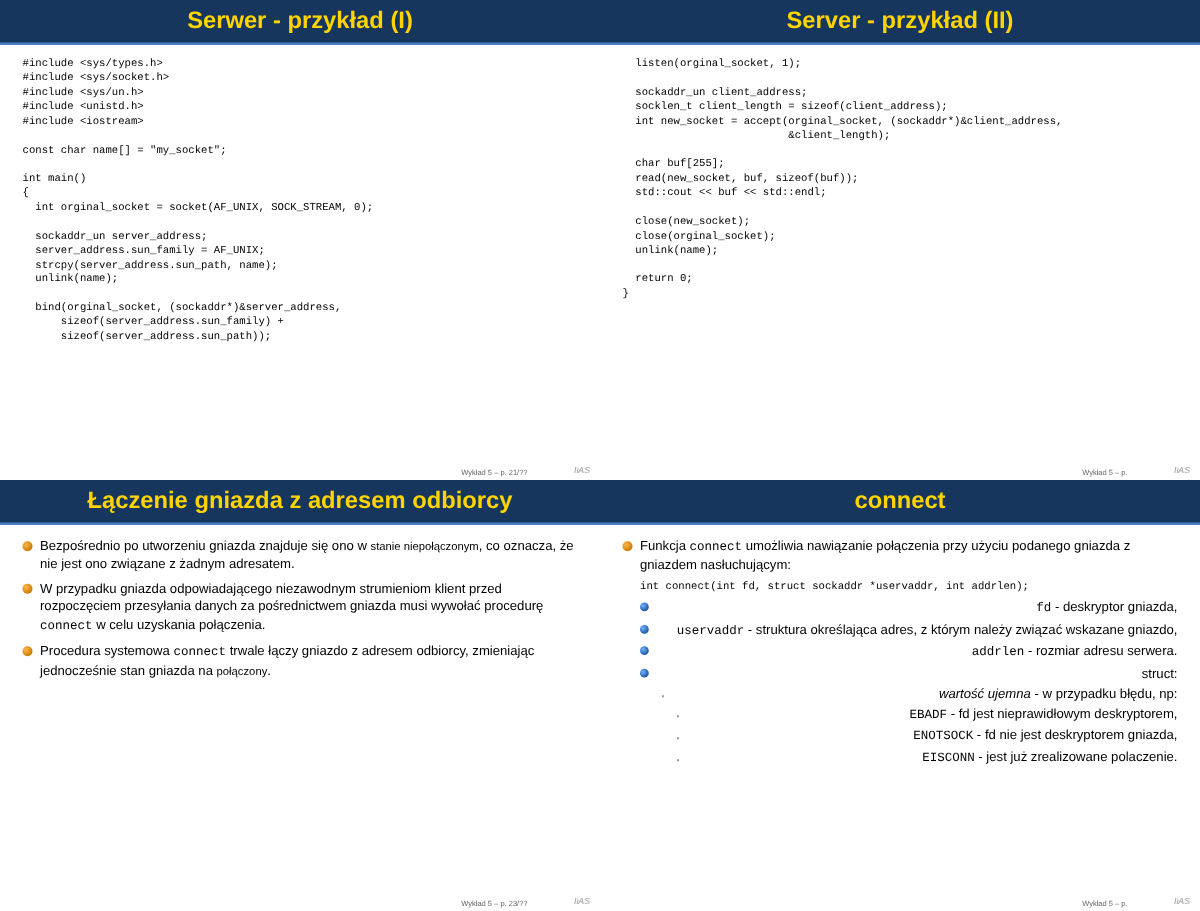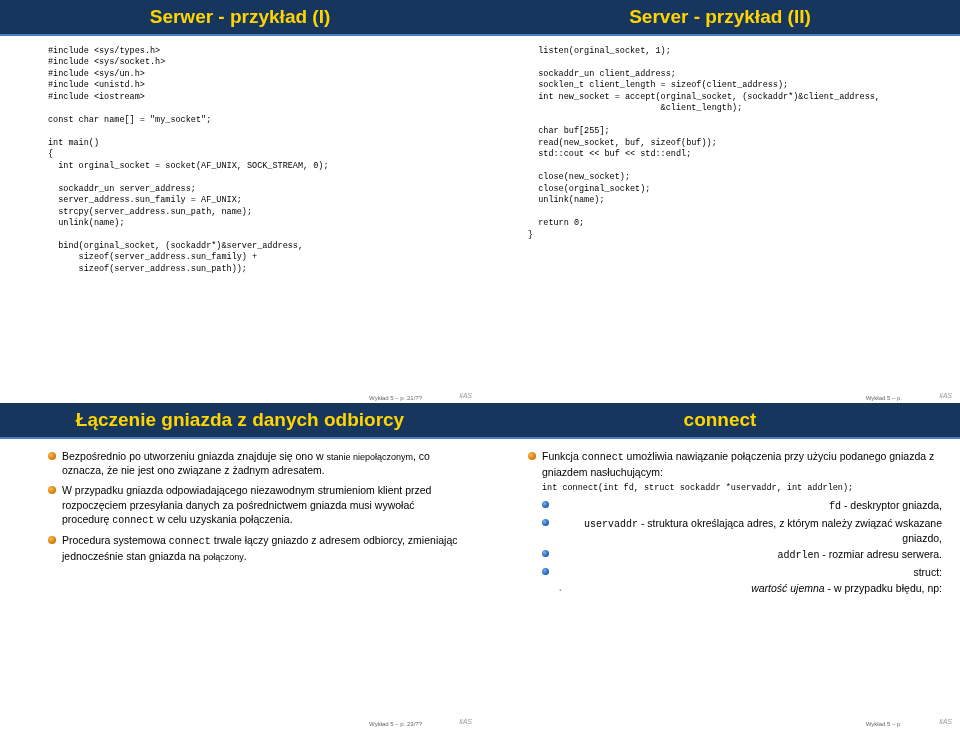--- a/index.html
+++ b/index.html
@@ -21,21 +21,21 @@
   .title-bar {
     background: #17365d;
     color: #fff;
     text-align: center;
     font-weight: bold;
     padding: 6px 4px;
     border-bottom: 2px solid #4a7fc0;
   }
   .title-bar.big { font-size: 19px; color: #ffd400; }
   .title-bar.big2 { font-size: 19px; color: #ffd400; }
-  .content { padding: 10px 18px 6px 18px; margin-left: 30px; }
+  .content { padding: 10px 18px 6px 18px; }
   .code {
     font-family: "Courier New", monospace;
     font-size: 8.5px;
     line-height: 1.35;
     white-space: pre;
     color: #000;
   }
   .bullet-list { list-style: none; }
   .bullet-list > li {
     position: relative;
@@ -151,21 +151,21 @@
   unlink(name);
 
   return 0;
 }</div>
   </div>
   <div class="logo">IiAS</div>
   <div class="footer-note">Wykład 5 – p.</div>
 </div>
 
 <div class="slide">
-  <div class="title-bar big2">Łączenie gniazda z danych odbiorcy</div>
+  <div class="title-bar big2">Łączenie gniazda z adresem odbiorcy</div>
   <div class="content">
     <ul class="bullet-list">
       <li>
         <span>Bezpośrednio po utworzeniu gniazda znajduje się ono w </span><span class="small-state">stanie niepołączonym</span><span>, co oznacza, że nie jest ono związane z żadnym adresatem.</span>
       </li>
       <li>
         <span>W przypadku gniazda odpowiadającego niezawodnym strumieniom klient przed rozpoczęciem przesyłania danych za pośrednictwem gniazda musi wywołać procedurę </span><span class="mono">connect</span><span> w celu uzyskania połączenia.</span>
       </li>
       <li>
         <span>Procedura systemowa </span><span class="mono">connect</span><span> trwale łączy gniazdo z adresem odbiorcy, zmieniając jednocześnie stan gniazda na </span><span class="small-state">połączony</span><span>.</span>
@@ -184,20 +184,25 @@
         <span>Funkcja </span><span class="mono">connect</span><span> umożliwia nawiązanie połączenia przy użyciu podanego gniazda z gniazdem nasłuchującym:</span>
         <div class="code-line">int connect(int fd, struct sockaddr *uservaddr, int addrlen);</div>
         <ul class="sub-list">
           <li><span class="mono">fd</span><span> - deskryptor gniazda,</span></li>
           <li><span class="mono">uservaddr</span><span> - struktura określająca adres, z którym należy związać wskazane gniazdo,</span></li>
           <li><span class="mono">addrlen</span><span> - rozmiar adresu serwera.</span></li>
           <li>
             <span>struct:</span>
             <ul class="sub-list2">
               <li><i>wartość ujemna</i><span> - w przypadku błędu, np:</span>
+                <ul class="sub-list2">
+                  <li><span class="mono">EBADF</span><span> - fd jest nieprawidłowym deskryptorem,</span></li>
+                  <li><span class="mono">ENOTSOCK</span><span> - fd nie jest deskryptorem gniazda,</span></li>
+                  <li><span class="mono">EISCONN</span><span> - jest już zrealizowane polaczenie.</span></li>
+                </ul>
               </li>
             </ul>
           </li>
         </ul>
       </li>
     </ul>
   </div>
   <div class="logo">IiAS</div>
   <div class="footer-note">Wykład 5 – p.</div>
 </div>

